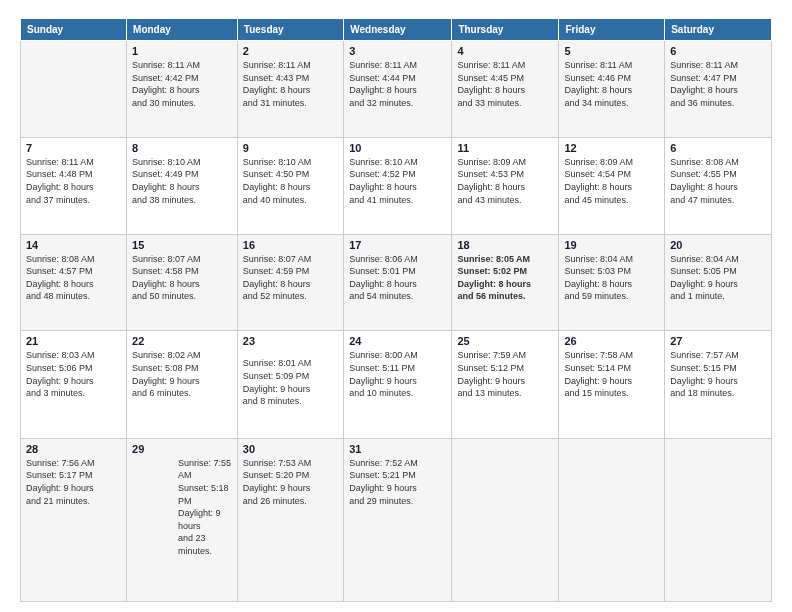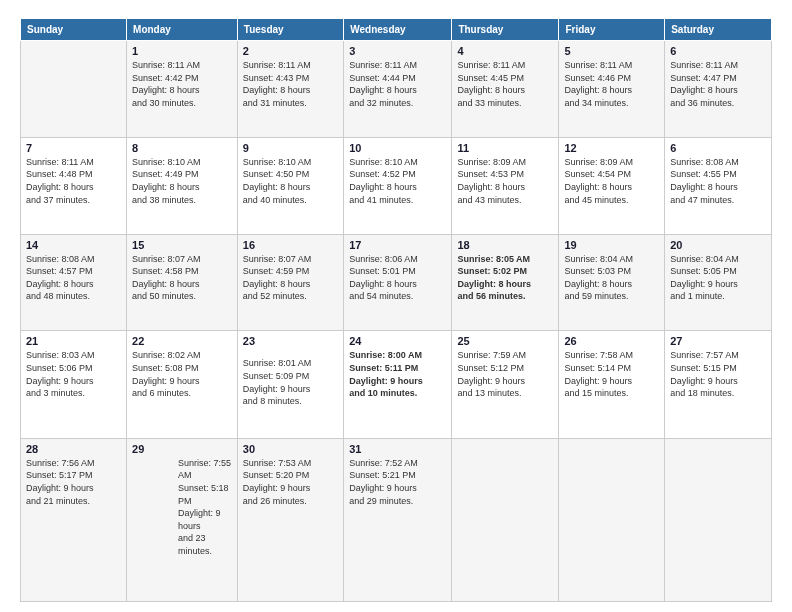--- a/index.html
+++ b/index.html
@@ -267,21 +267,21 @@
           </td>
           <td>
             <span class="day-number">23</span>
             <div class="day-info" style="white-space: pre-line; margin-top: 10px;">Sunrise: 8:01 AM
 Sunset: 5:09 PM
 Daylight: 9 hours
 and 8 minutes.</div>
           </td>
           <td>
             <span class="day-number">24</span>
-            <div class="day-info" style="white-space: pre-line; font-weight: bold;">Sunrise: 8:00 AM
+            <div class="day-info" style="white-space: pre-line;">Sunrise: 8:00 AM
 Sunset: 5:11 PM
 Daylight: 9 hours
 and 10 minutes.</div>
           </td>
           <td>
             <span class="day-number">25</span>
             <div class="day-info" style="white-space: pre-line;">Sunrise: 7:59 AM
 Sunset: 5:12 PM
 Daylight: 9 hours
 and 13 minutes.</div>

